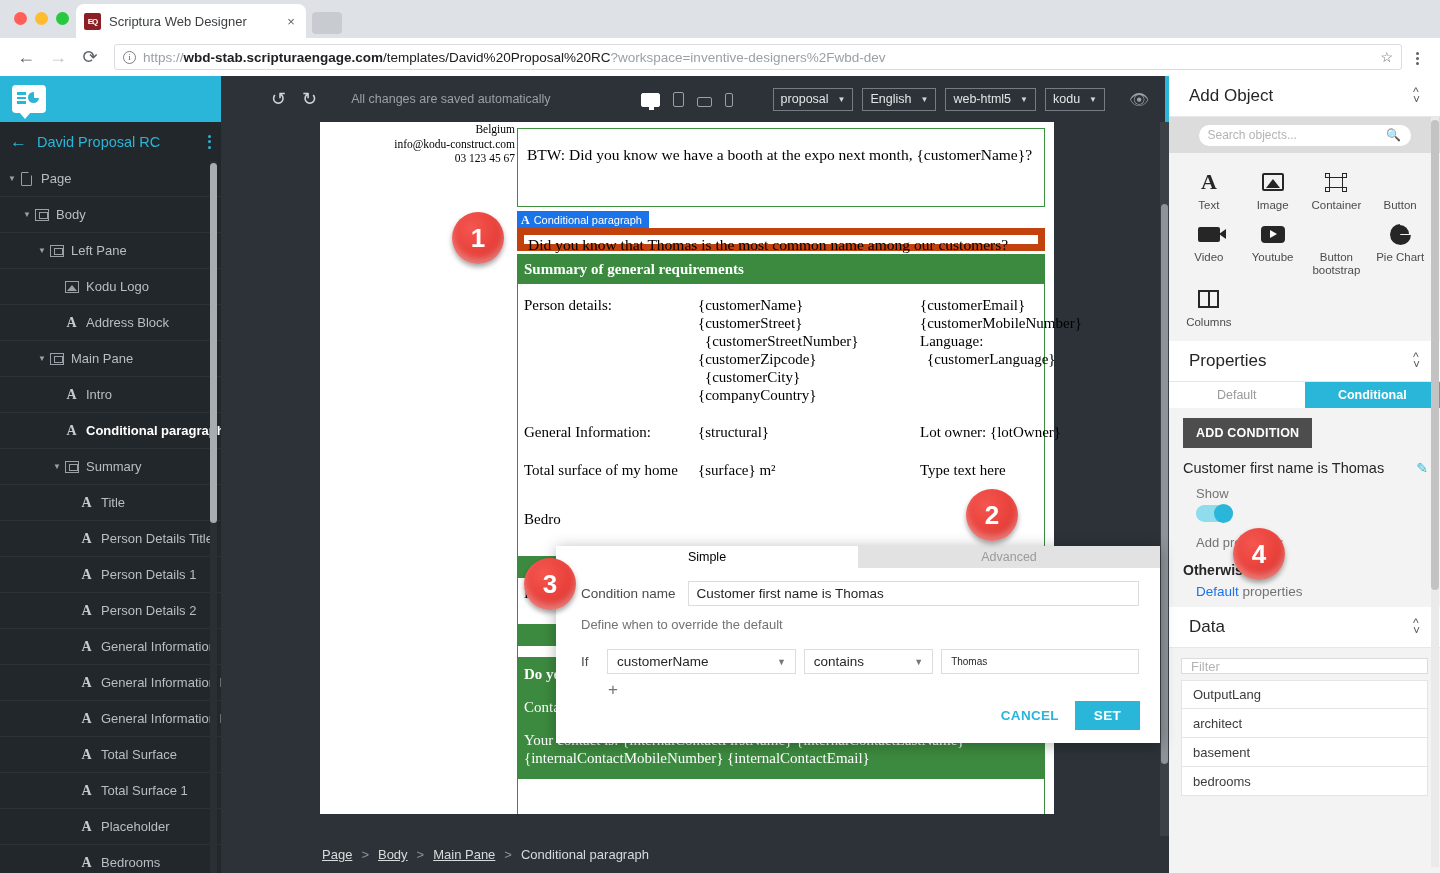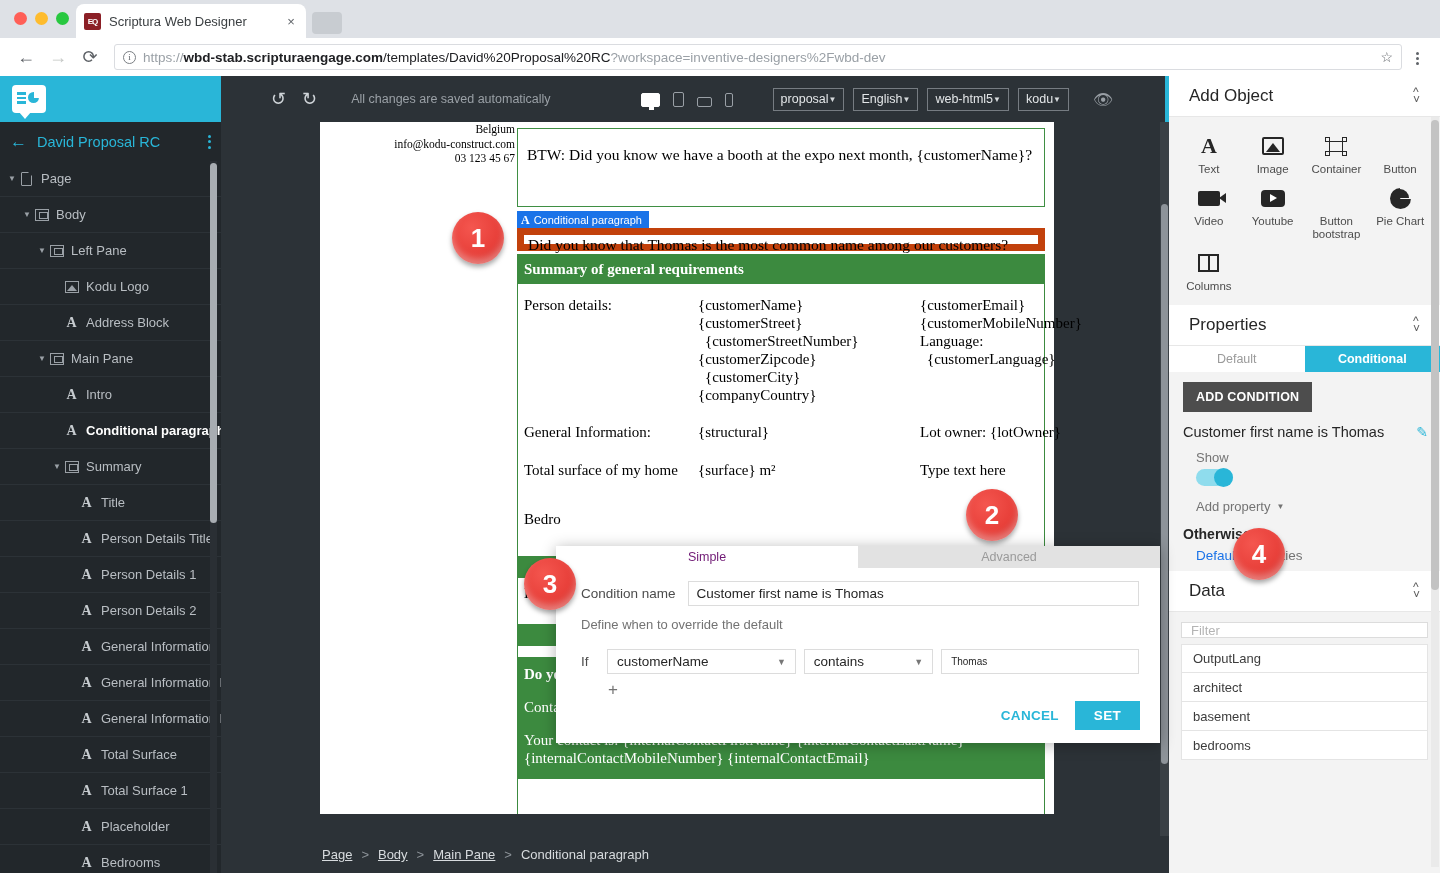--- a/index.html
+++ b/index.html
@@ -91,21 +91,21 @@
   .devices { display: flex; align-items: flex-end; gap: 13px; margin-left: 90px; }
   .dev { border: 1.6px solid #9aa0a6; border-radius: 2px; }
   .dev-desktop { width: 19px; height: 14px; border-color: #fff; background: #fff; position: relative; }
   .dev-desktop:after { content:''; position:absolute; left: 7px; bottom: -4px; width: 5px; height: 4px; background: #fff; }
   .dev-tablet { width: 11px; height: 15px; }
   .dev-landscape { width: 15px; height: 10px; }
   .dev-phone { width: 8px; height: 14px; }
   .selects { display: flex; gap: 9px; margin-left: 40px; }
   .sel {
     border: 1px solid #767c82; height: 23px; display: flex; align-items: center;
-    padding: 0 7px; font-size: 12.5px; color: #e3e6e8; background: transparent;
+    padding: 0 7px; gap: 9px; font-size: 12.5px; color: #e3e6e8; background: transparent;
   }
   .sel .car { font-size: 8px; color: #d4d8db; }
   .eye-btn { margin-left: 24px; color: #9aa0a6; font-size: 16px; }
   .tb-right { position: absolute; right: 0; top: 0; width: 275px; height: 46px; background: #29b6d8; display: flex; align-items: center; justify-content: flex-end; gap: 11px; padding-right: 21px; }
   .circ-btn { width: 28px; height: 28px; border-radius: 50%; background: #1f9cbb; color: #fff; display: flex; align-items: center; justify-content: center; font-size: 14px; }
   .avatar { width: 30px; height: 30px; border-radius: 50%; background: #cfd4d8; overflow: hidden; position: relative; }
   .avatar:before { content:''; position:absolute; left: 9.5px; top: 5px; width: 11px; height: 11px; border-radius: 50%; background: #fff; }
   .avatar:after { content:''; position:absolute; left: 5px; top: 18px; width: 20px; height: 13px; border-radius: 10px 10px 0 0; background: #fff; }
 
   
@@ -203,21 +203,21 @@
   .data-item { height: 29px; background: #fff; border: 1px solid #e4e4e4; border-top: none; display: flex; align-items: center; padding: 0 11px; font-size: 13px; color: #3c3c3c; }
   .data-item:first-child { border-top: 1px solid #e4e4e4; }
   .rp-scroll-track { position: absolute; right: 1px; top: 41px; width: 8px; height: 750px; background: #eaeaea; }
   .rp-scroll { position: absolute; right: 1px; top: 44px; width: 8px; height: 470px; background: #c3c3c3; border-radius: 4px; }
   .modal {
     position: absolute; left: 556px; top: 470px; width: 604px; height: 197px;
     background: #fff; box-shadow: 0 2px 14px rgba(0,0,0,0.3);
   }
   .modal-tabs { display: flex; height: 22px; }
   .mtab { flex: 1; display: flex; align-items: center; justify-content: center; font-size: 12.5px; }
-  .mtab.active { background: #fff; color: #701a75; }
+  .mtab.active { background: #fff; color: #000000; }
   .mtab.inactive { background: #e2e2e2; color: #9a9a9a; }
   .modal-inner { padding: 13px 21px 0 25px; }
   .mrow { display: flex; align-items: center; gap: 12px; }
   .mlabel { font-size: 13.5px; color: #4c4c4c; }
   .minput { flex: 1; height: 25px; border: 1px solid #dcdcdc; background: #fff; display: flex; align-items: center; padding: 0 8px; font-size: 13.5px; color: #262626; }
   .mhint { font-size: 13px; color: #737373; margin: 11px 0 0 0; }
   .ifrow { display: flex; align-items: center; gap: 8px; margin-top: 17px; }
   .if-word { font-size: 13.5px; color: #4c4c4c; width: 18px; }
   .msel { height: 25px; border: 1px solid #dcdcdc; background: #fff; display: flex; align-items: center; padding: 0 9px; font-size: 13.5px; color: #262626; }
   .msel .car { margin-left: auto; font-size: 9px; color: #777; }
@@ -573,20 +573,26 @@
 
     <div class="rpanel">
 
       <div class="panel-head">
         <span class="panel-title">Add Object</span>
         <span class="collapse-ico">
             <i>^</i>
             <i>˅</i>
           </span>
       </div>
+      <div class="search-strip">
+        <div class="search-box">
+          <span class="search-ph">Search objects...</span>
+          <span class="mag">🔍</span>
+        </div>
+      </div>
       <div class="objgrid">
         <div class="objcell">
           <span class="oi">
               <span class="oi-text">A</span>
             </span>
           <span class="olabel">Text</span>
         </div>
         <div class="objcell">
           <span class="oi">
               <span class="oi-image"></span>

